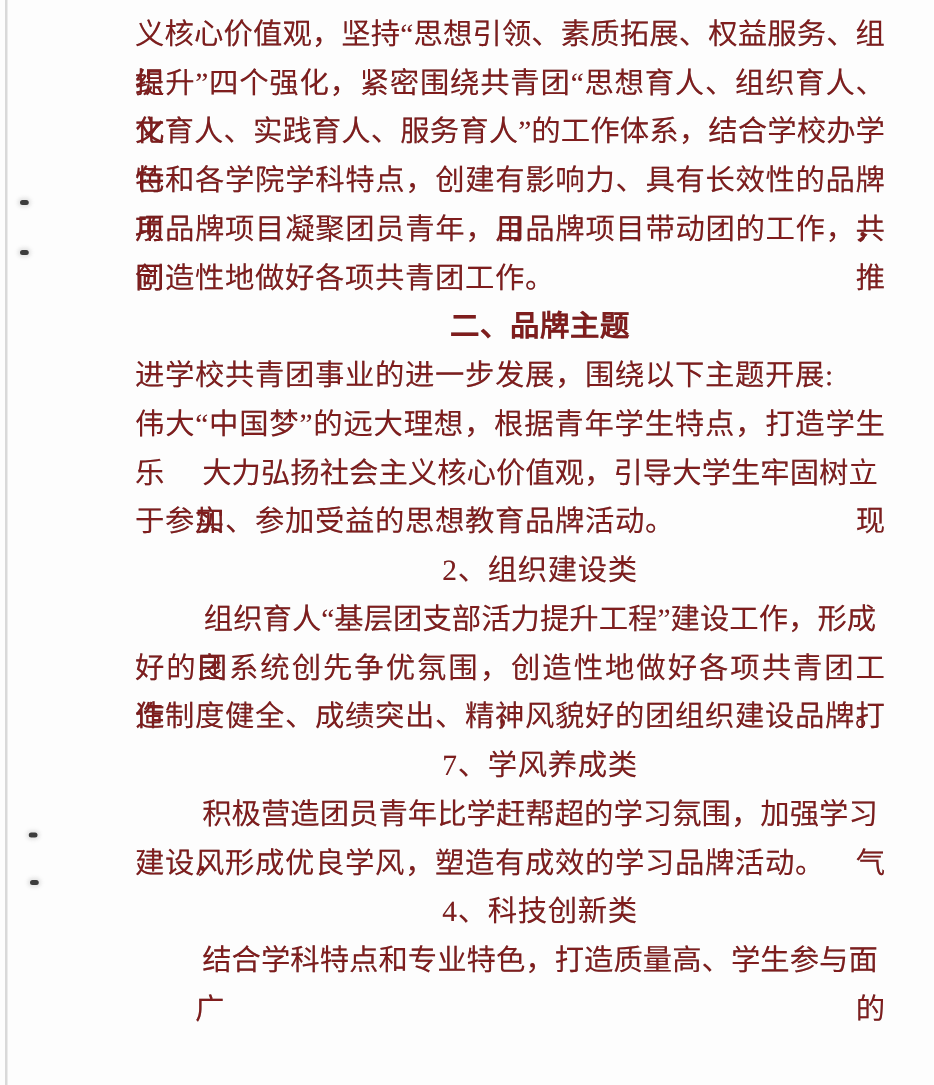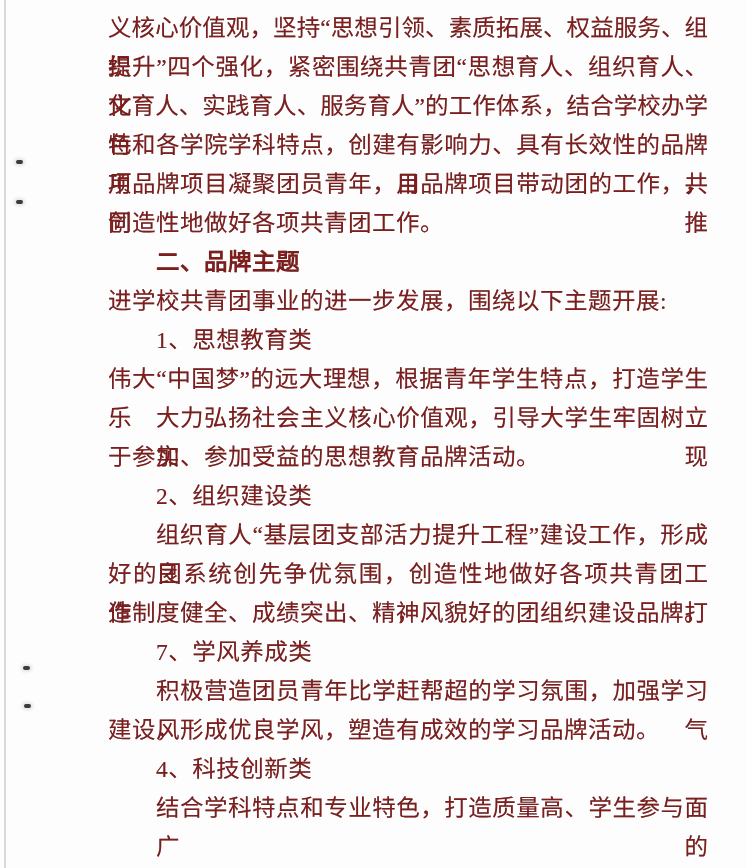--- a/index.html
+++ b/index.html
@@ -47,38 +47,37 @@
     white-space: nowrap;
     text-shadow: 0 0 0.5px rgba(40,40,40,0.45);
   }
   .line.fill {
     white-space: normal;
     letter-spacing: 0;
     text-align: justify;
     text-align-last: justify;
     text-justify: inter-character;
   }
-  .line.indent { padding-left: 48px; }
+  .line.indent { padding-left: 48px; text-align: center; }
   .line.bold { font-weight: bold; }
 </style>
 </head>
 <body>
 
 <div class="page" style="background: rgb(253, 253, 253);">
   <div class="edge-line" style="background: rgb(210, 210, 210);"></div>
   <div class="text-block" style="color: #7f1d1d;">
       <div class="line fill">义核心价值观，坚持“思想引领、素质拓展、权益服务、组织</div>
       <div class="line fill">提升”四个强化，紧密围绕共青团“思想育人、组织育人、文</div>
       <div class="line fill">化育人、实践育人、服务育人”的工作体系，结合学校办学特</div>
       <div class="line fill">色和各学院学科特点，创建有影响力、具有长效性的品牌项目，</div>
       <div class="line fill">用品牌项目凝聚团员青年，用品牌项目带动团的工作，共同推</div>
       <div class="line">创造性地做好各项共青团工作。</div>
       <div class="line indent bold">二、品牌主题</div>
       <div class="line">进学校共青团事业的进一步发展，围绕以下主题开展:</div>
-      <div class="line indent">1、思想教育类</div>
       <div class="line fill">伟大“中国梦”的远大理想，根据青年学生特点，打造学生乐</div>
       <div class="line indent fill">大力弘扬社会主义核心价值观，引导大学生牢固树立实现</div>
       <div class="line">于参加、参加受益的思想教育品牌活动。</div>
       <div class="line indent">2、组织建设类</div>
       <div class="line indent fill">组织育人“基层团支部活力提升工程”建设工作，形成良</div>
       <div class="line fill">好的团系统创先争优氛围，创造性地做好各项共青团工作，打</div>
       <div class="line">造制度健全、成绩突出、精神风貌好的团组织建设品牌。</div>
       <div class="line indent">7、学风养成类</div>
       <div class="line indent fill">积极营造团员青年比学赶帮超的学习氛围，加强学习风气</div>
       <div class="line">建设，形成优良学风，塑造有成效的学习品牌活动。</div>

